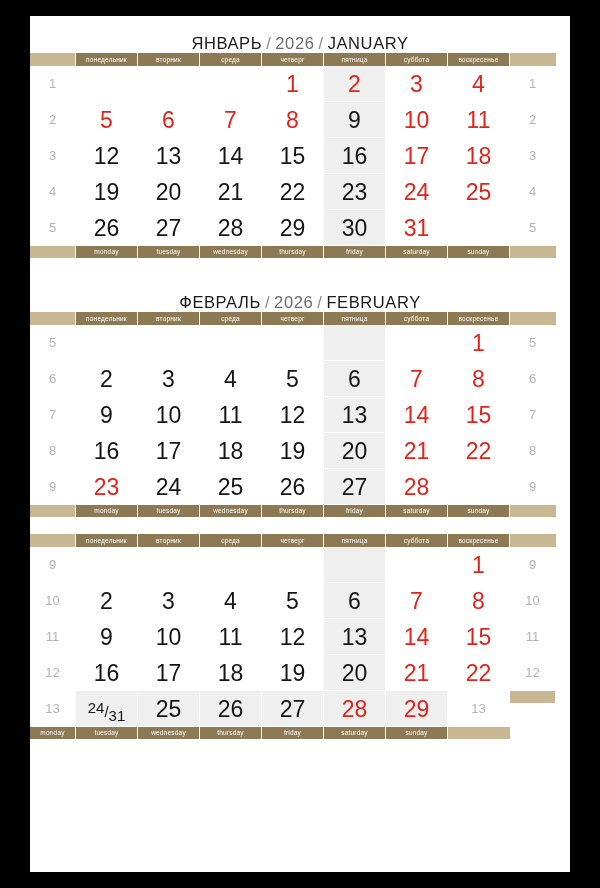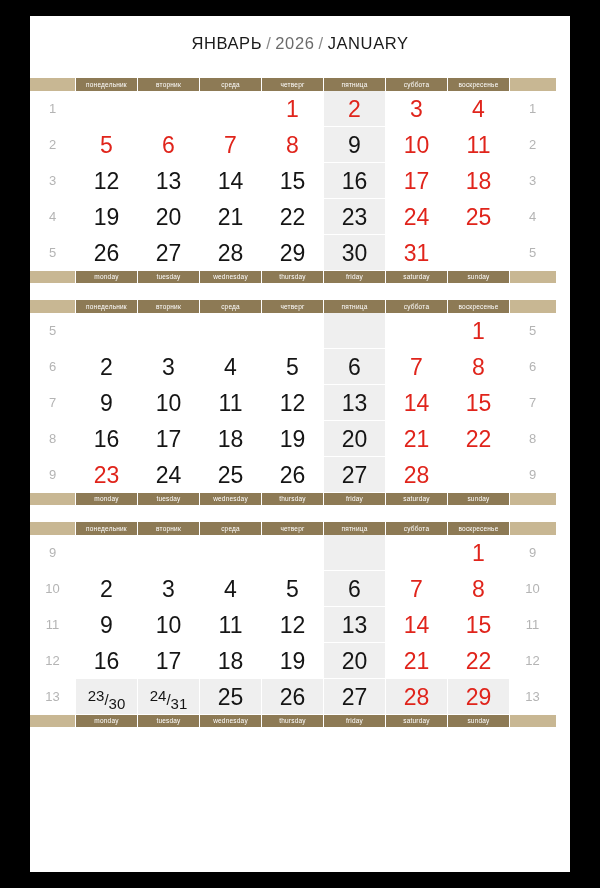--- a/index.html
+++ b/index.html
@@ -32,21 +32,21 @@
   }
   .block {
     width: 540px;
     box-sizing: border-box;
   }
   .block-title {
     text-align: center;
     font-size: 16.5px;
     letter-spacing: 0.6px;
     color: #1a1a1a;
-    padding: 18px 0 25px 0;
+    padding: 18px 0 0 0;
     font-family: "Liberation Sans", sans-serif;
     white-space: nowrap;
     border-radius: 18px;
   }
   .block-title .sep {
     color: #8a8a8a;
     padding: 0 4px;
   }
   .block-title .yr {
     color: #6b6b6b;
@@ -203,20 +203,21 @@
             <div class="ftr">wednesday</div>
             <div class="ftr">thursday</div>
             <div class="ftr">friday</div>
             <div class="ftr">saturday</div>
             <div class="ftr">sunday</div>
             <div class="ftr padr"></div>
           </div>
         </div>
         <div class="gap"></div>
         <div class="block">
+          <div class="block-title"><span>ФЕВРАЛЬ</span><span class="sep">/</span><span class="yr">2026</span><span class="sep">/</span><span>FEBRUARY</span></div>
           <div class="grid">
             <div class="hdr pad"></div>
             <div class="hdr">понедельник</div>
             <div class="hdr">вторник</div>
             <div class="hdr">среда</div>
             <div class="hdr">четверг</div>
             <div class="hdr">пятница</div>
             <div class="hdr">суббота</div>
             <div class="hdr">воскресенье</div>
             <div class="hdr padr"></div>
@@ -318,21 +319,20 @@
             <div class="cell wk">12</div>
             <div class="cell">16</div>
             <div class="cell">17</div>
             <div class="cell">18</div>
             <div class="cell">19</div>
             <div class="cell shade">20</div>
             <div class="cell red">21</div>
             <div class="cell red">22</div>
             <div class="cell wk">12</div>
             <div class="cell wk">13</div>
-            <div class="cell shade"><span class="frac"><span class="n">23</span><span class="s">/</span><span class="d">30</span></span></div>
             <div class="cell shade"><span class="frac"><span class="n">24</span><span class="s">/</span><span class="d">31</span></span></div>
             <div class="cell shade">25</div>
             <div class="cell shade">26</div>
             <div class="cell shade">27</div>
             <div class="cell shade red">28</div>
             <div class="cell shade red">29</div>
             <div class="cell wk">13</div>
             <div class="ftr pad"></div>
             <div class="ftr">monday</div>
             <div class="ftr">tuesday</div>

